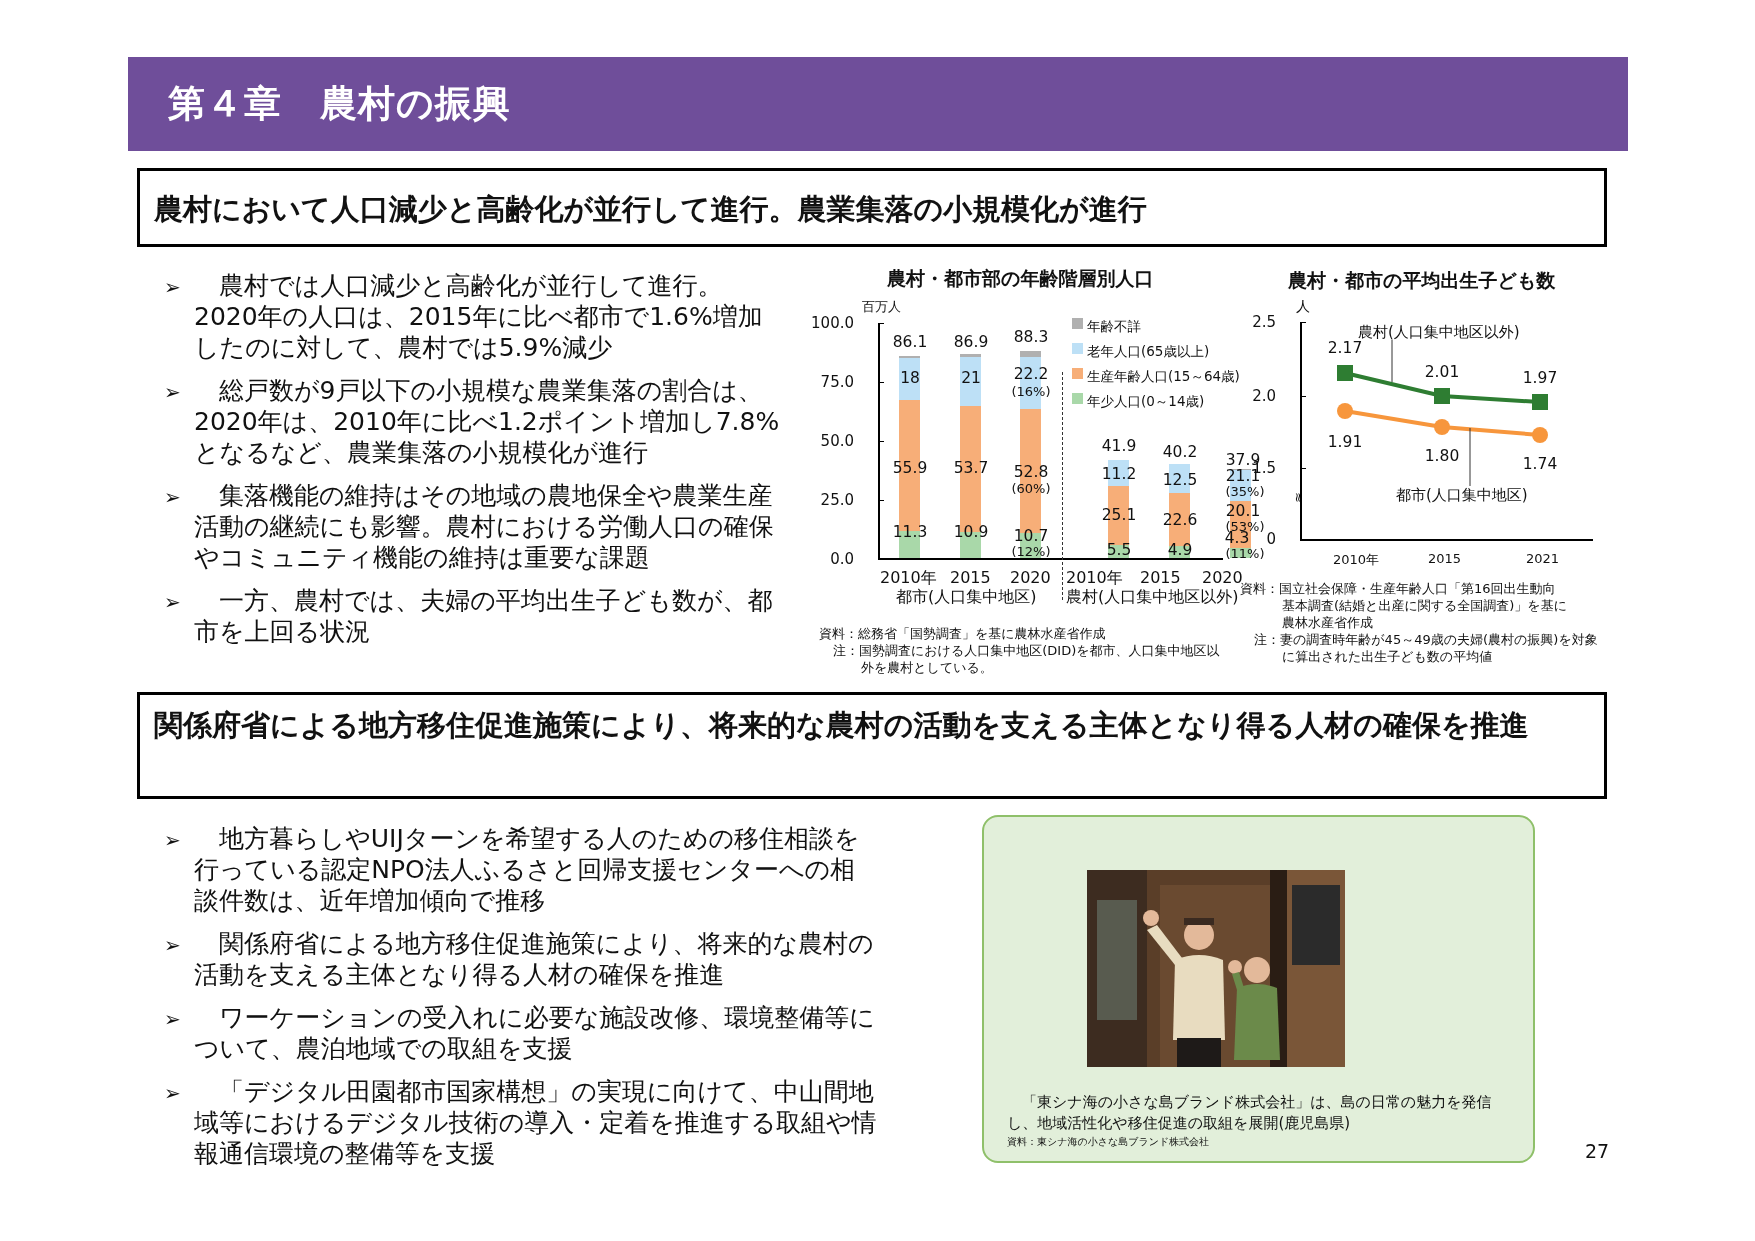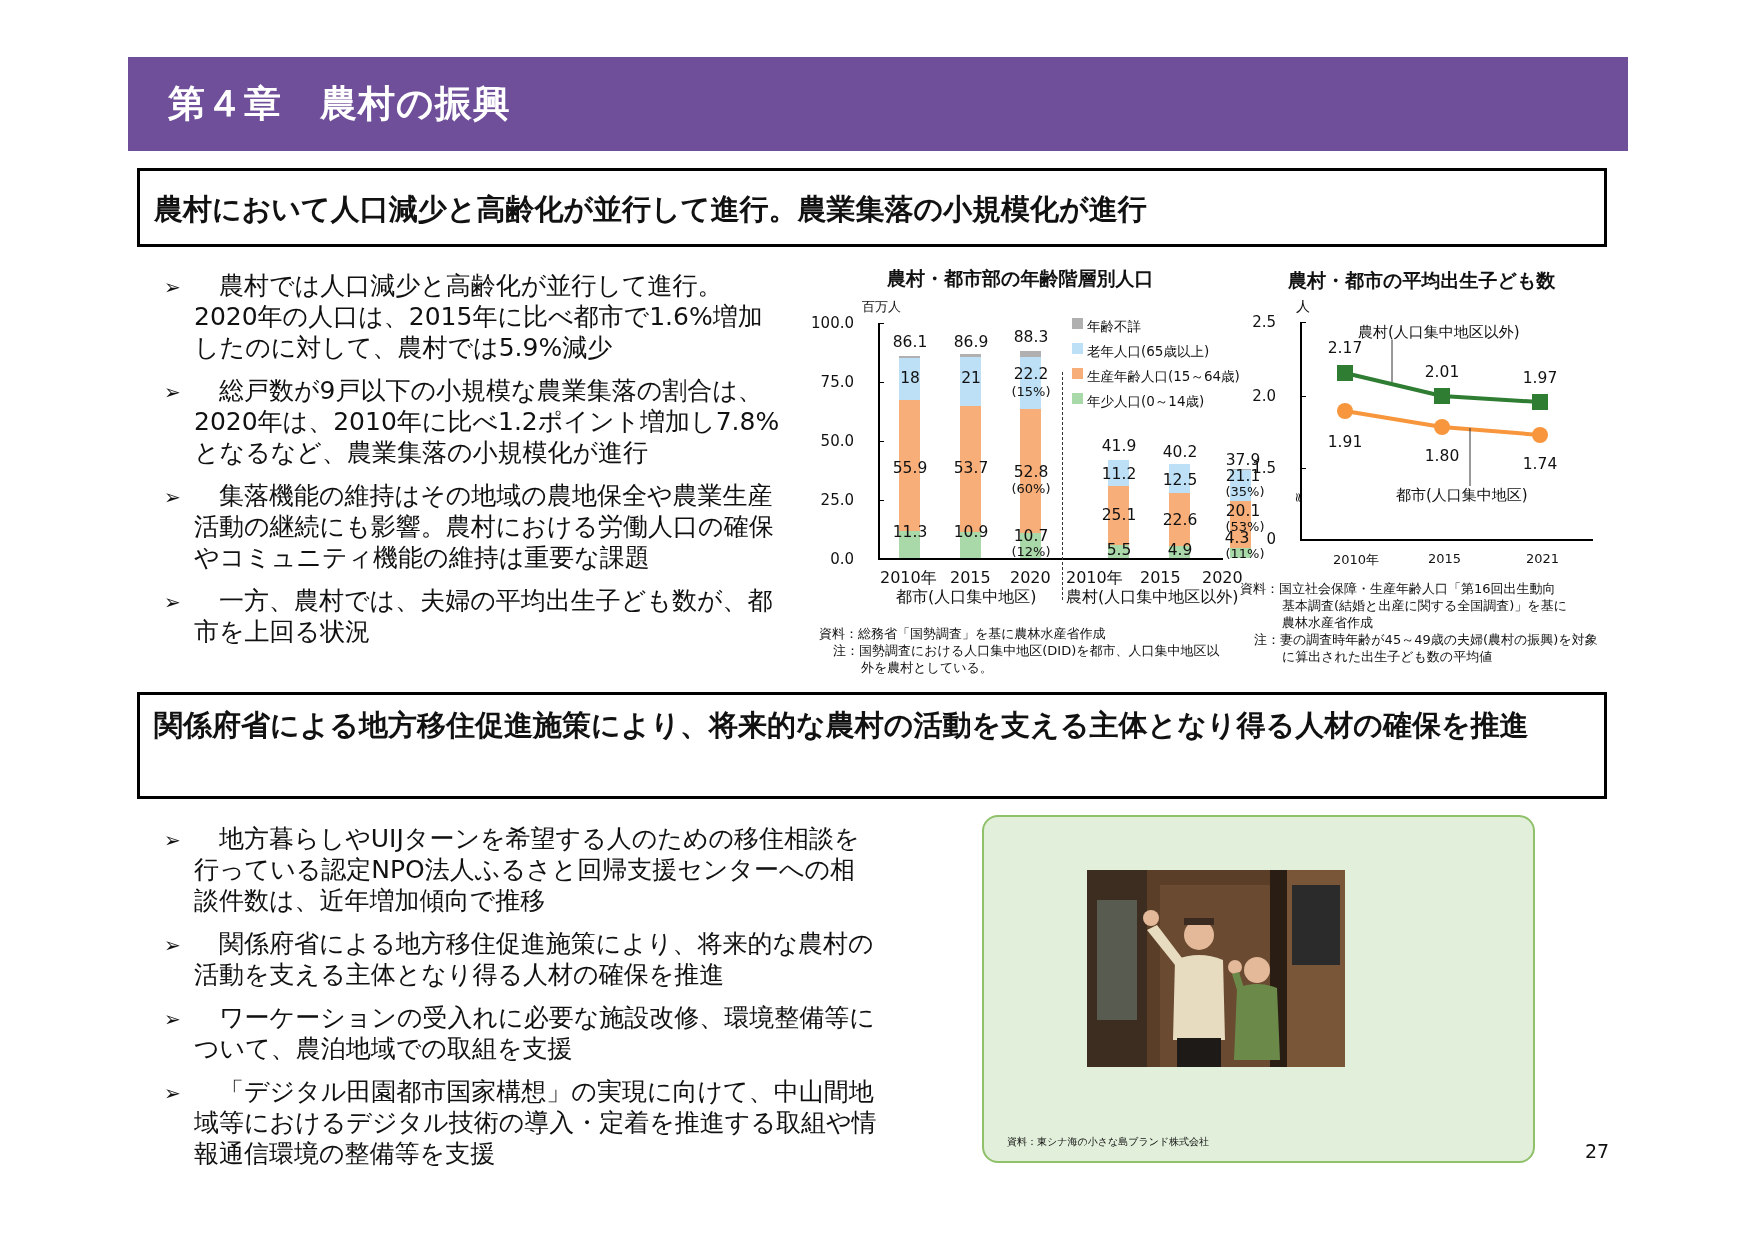--- a/index.html
+++ b/index.html
@@ -143,21 +143,21 @@
   <div class="val" style="left:68px; top:72px;">86.1</div>
   <div class="val" style="left:129px; top:72px;">86.9</div>
   <div class="val" style="left:189px; top:67px;">88.3</div>
   <div class="val" style="left:277px; top:176px;">41.9</div>
   <div class="val" style="left:338px; top:182px;">40.2</div>
   <div class="val" style="left:401px; top:190px;">37.9</div>
 
   <div class="val" style="left:68px; top:108px;">18</div>
   <div class="val" style="left:129px; top:108px;">21</div>
   <div class="val" style="left:189px; top:104px;">22.2</div>
-  <div class="val" style="left:189px; top:121px; font-size:13px;">(15%)</div>
+  <div class="val" style="left:189px; top:121px; font-size:13px;">(16%)</div>
   <div class="val" style="left:277px; top:204px;">11.2</div>
   <div class="val" style="left:338px; top:210px;">12.5</div>
   <div class="val" style="left:401px; top:206px;">21.1</div>
   <div class="val" style="left:403px; top:221px; font-size:13px;">(35%)</div>
 
   <div class="val" style="left:68px; top:198px;">55.9</div>
   <div class="val" style="left:129px; top:198px;">53.7</div>
   <div class="val" style="left:189px; top:202px;">52.8</div>
   <div class="val" style="left:189px; top:218px; font-size:13px;">(60%)</div>
   <div class="val" style="left:277px; top:245px;">25.1</div>
@@ -296,16 +296,19 @@
       <rect x="90" y="168" width="44" height="29" fill="#1e1a18"></rect>
       <path d="M88 95 L60 60 L70 55 L95 88 Z" fill="#e8dcc0"></path>
       <circle cx="64" cy="48" r="8" fill="#e3b99a"></circle>
 
       <circle cx="170" cy="100" r="13" fill="#e3b99a"></circle>
       <path d="M150 118 Q170 110 190 118 L193 190 L147 190 Z" fill="#6b8a4a"></path>
       <circle cx="148" cy="97" r="7" fill="#e3b99a"></circle>
       <path d="M150 120 L145 104 L152 102 L157 118 Z" fill="#6b8a4a"></path>
     </svg>
   </div>
+  <div class="case-caption">
+      <span class="indent">「東シナ海の小さな島ブランド株式会社」は、島の日常の魅力を発信し、地域活性化や移住促進の取組を展開(鹿児島県)</span>
+    </div>
   <div class="case-source">資料：東シナ海の小さな島ブランド株式会社</div>
 </div>
 
 <div class="page-num">27</div>
 
 </body></html>

